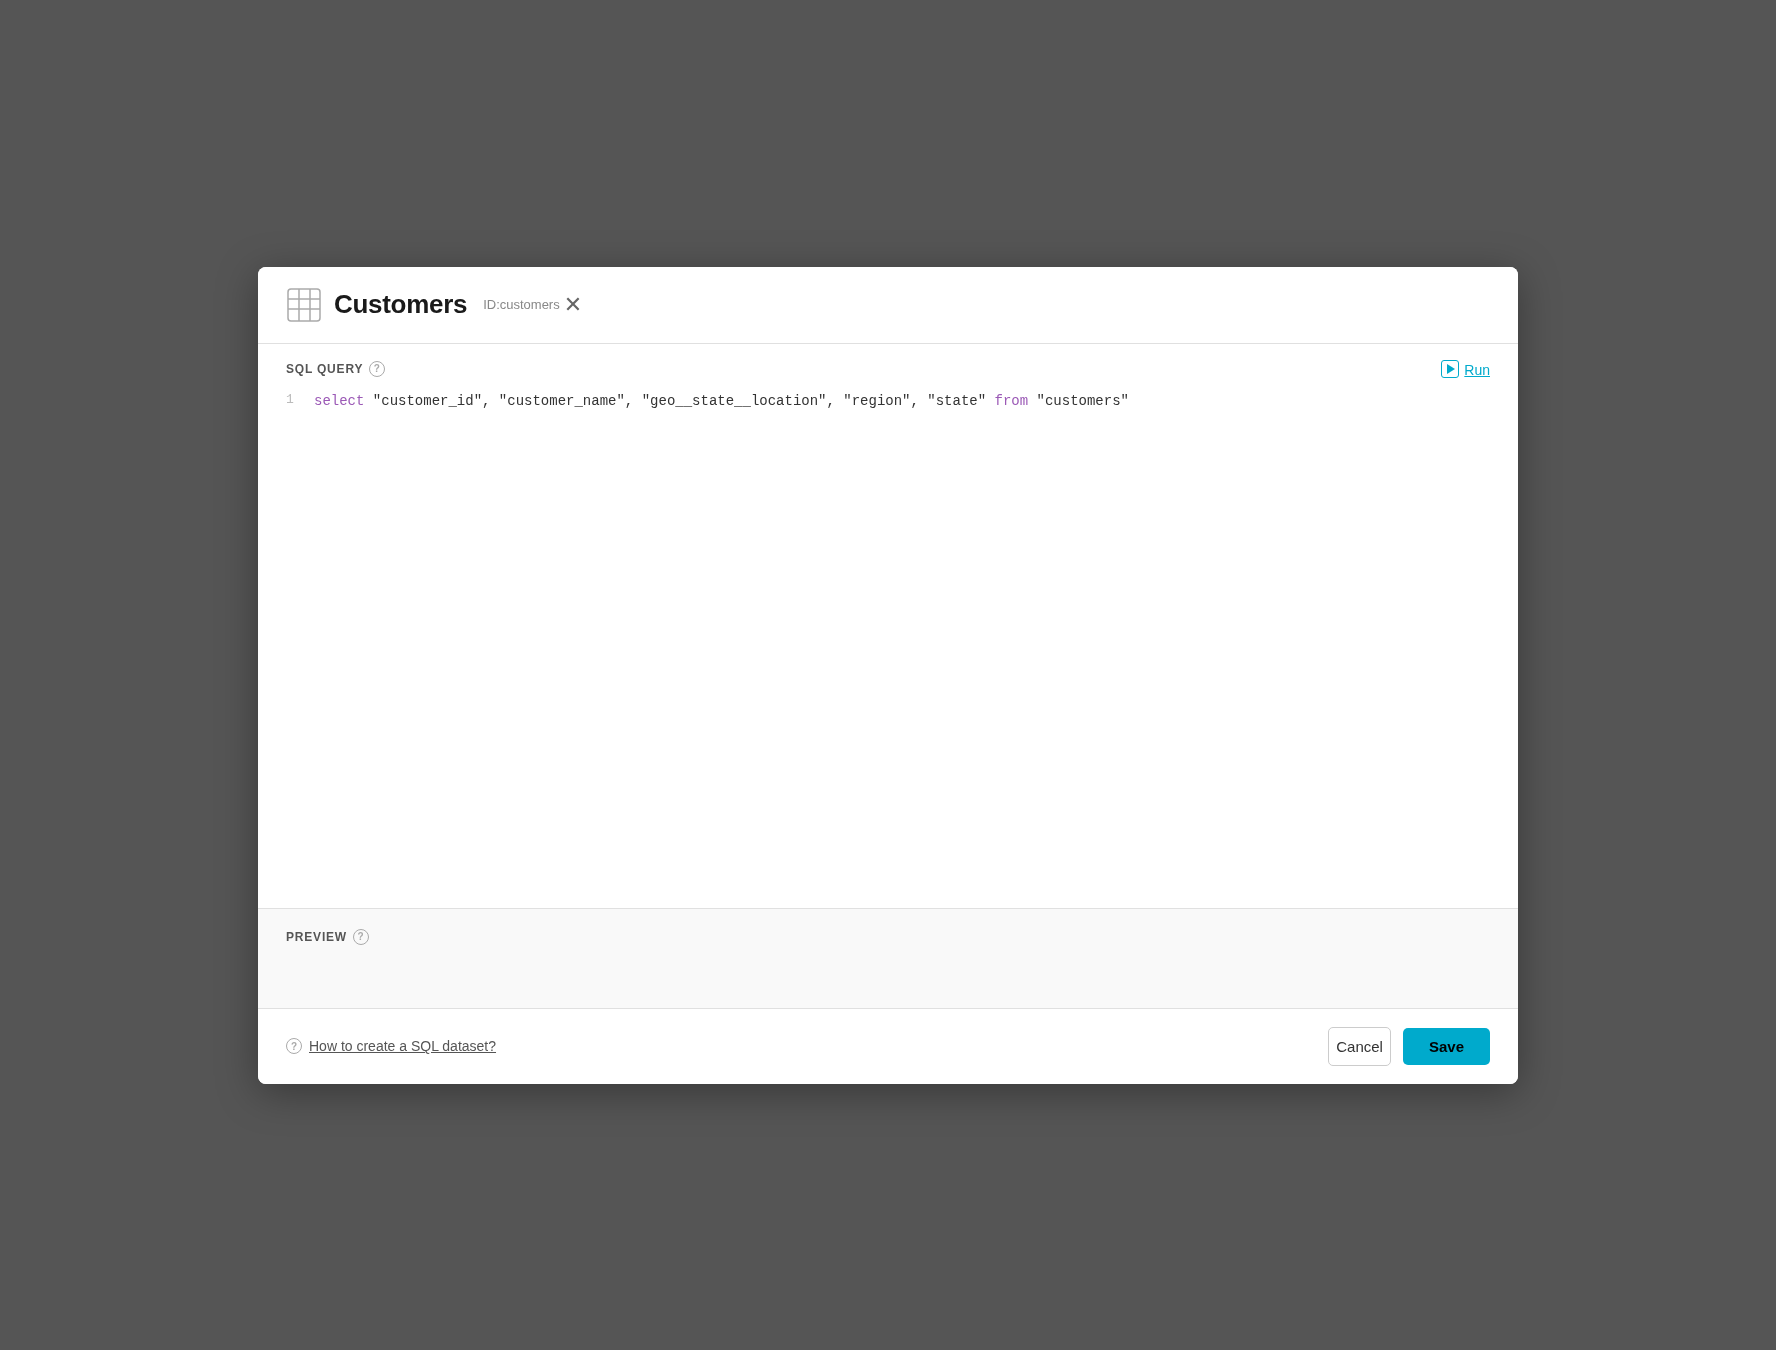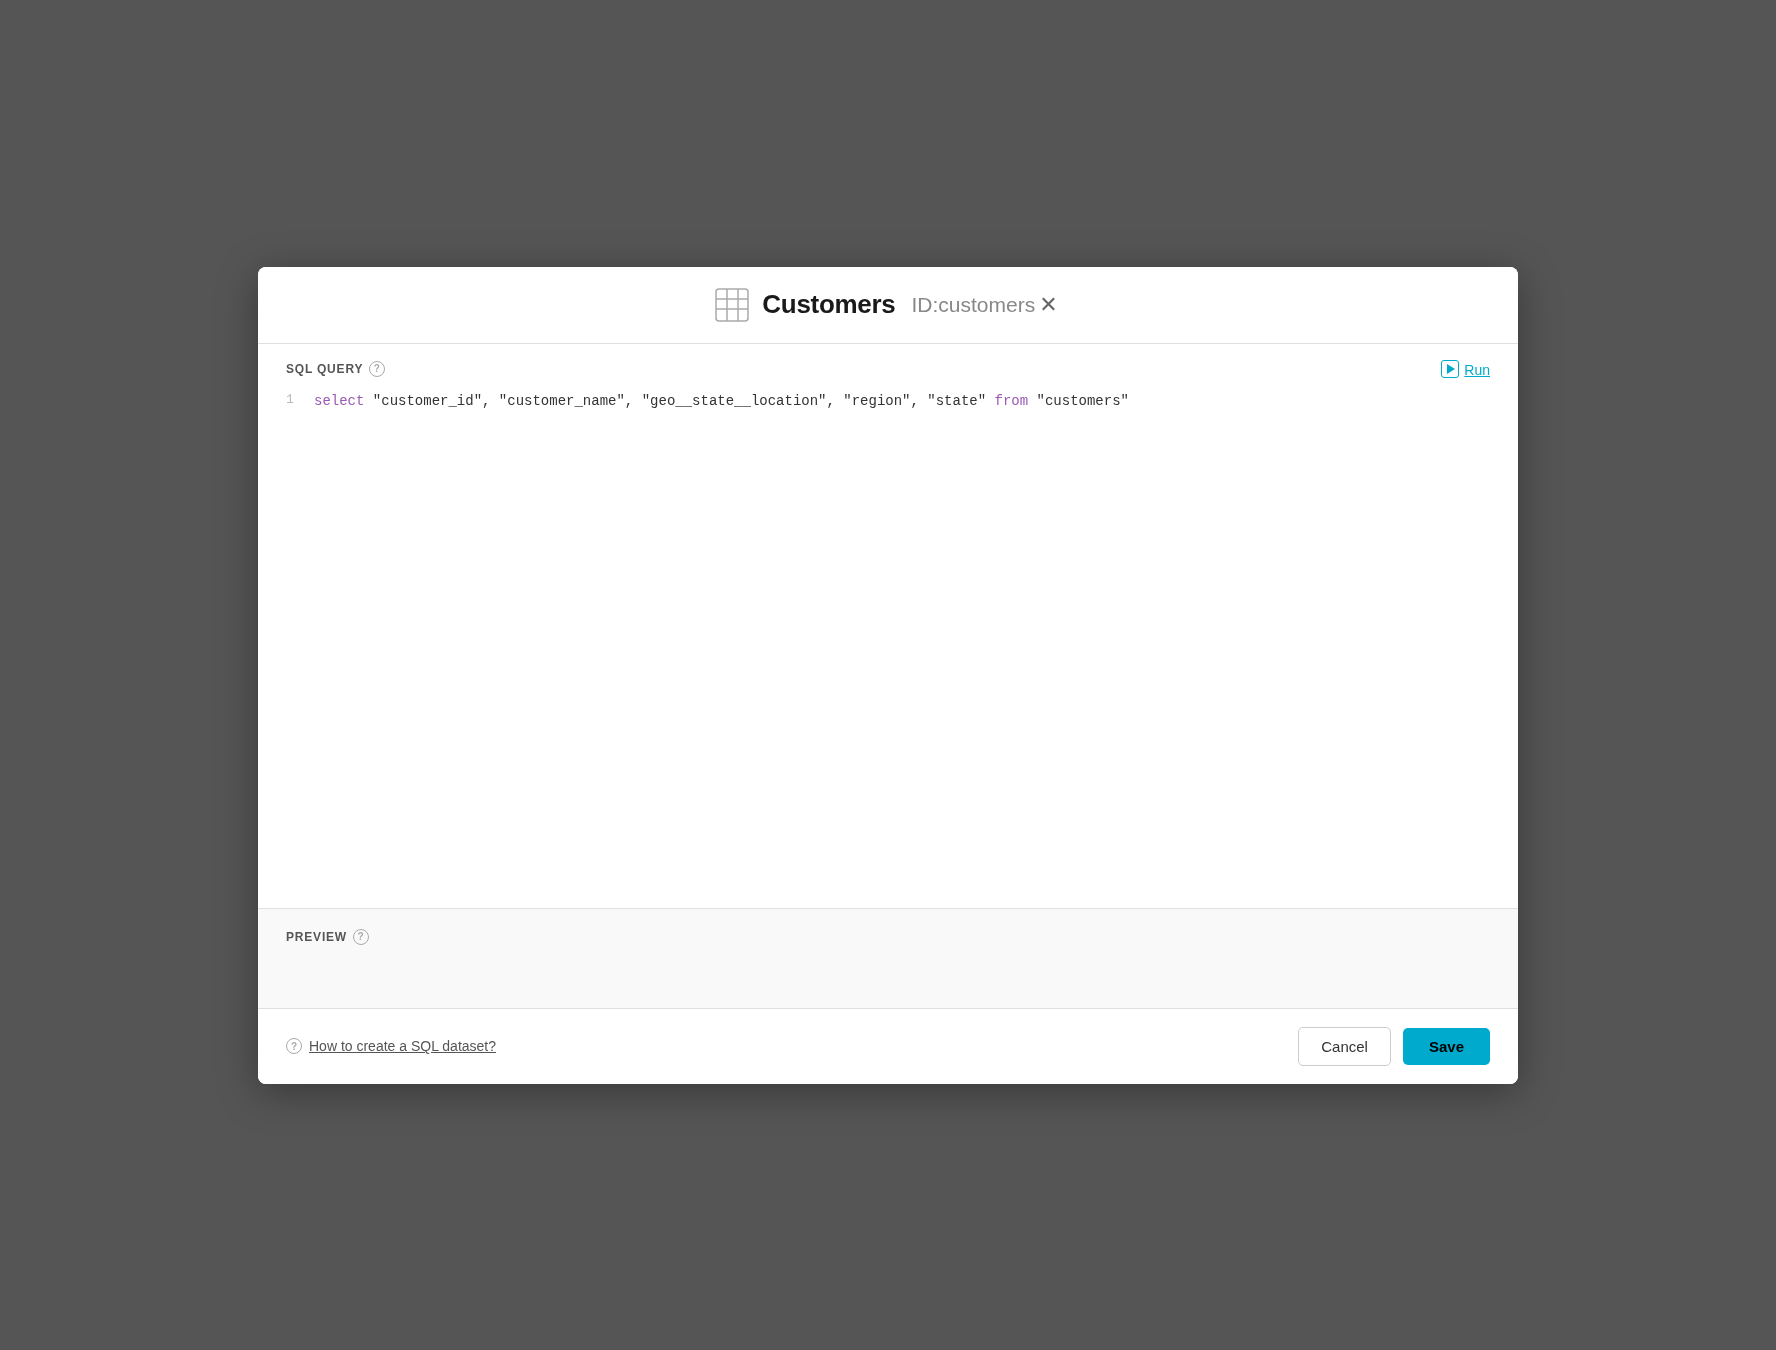--- a/index.html
+++ b/index.html
@@ -24,21 +24,21 @@
       box-shadow: 0 8px 40px rgba(0,0,0,0.35);
       display: flex;
       flex-direction: column;
       overflow: hidden;
     }
 
     
     .modal-header {
       display: flex;
       align-items: center;
-      justify-content: center;
+      justify-content: flex-start;
       padding: 20px 28px;
       border-bottom: 1px solid #e0e0e0;
       background: #fff;
     }
 
     .header-left {
       display: flex;
       align-items: center;
       gap: 12px;
     }
@@ -50,21 +50,21 @@
     }
 
     .header-title {
       font-size: 26px;
       font-weight: 700;
       color: #1a1a1a;
       letter-spacing: -0.3px;
     }
 
     .header-id {
-      font-size: 21px;
+      font-size: 13px;
       color: #888;
       font-weight: 400;
       margin-left: 4px;
     }
 
     .close-btn {
       background: none;
       border: none;
       cursor: pointer;
       color: #666;
@@ -225,21 +225,21 @@
       cursor: pointer;
     }
 
     .footer-actions {
       display: flex;
       gap: 12px;
       align-items: center;
     }
 
     .cancel-btn {
-      padding: 10px 22px;
+      padding: 10px 7px;
       background: #fff;
       border: 1px solid #ccc;
       border-radius: 5px;
       font-size: 15px;
       color: #333;
       cursor: pointer;
       font-weight: 500;
     }
 
     .save-btn {

